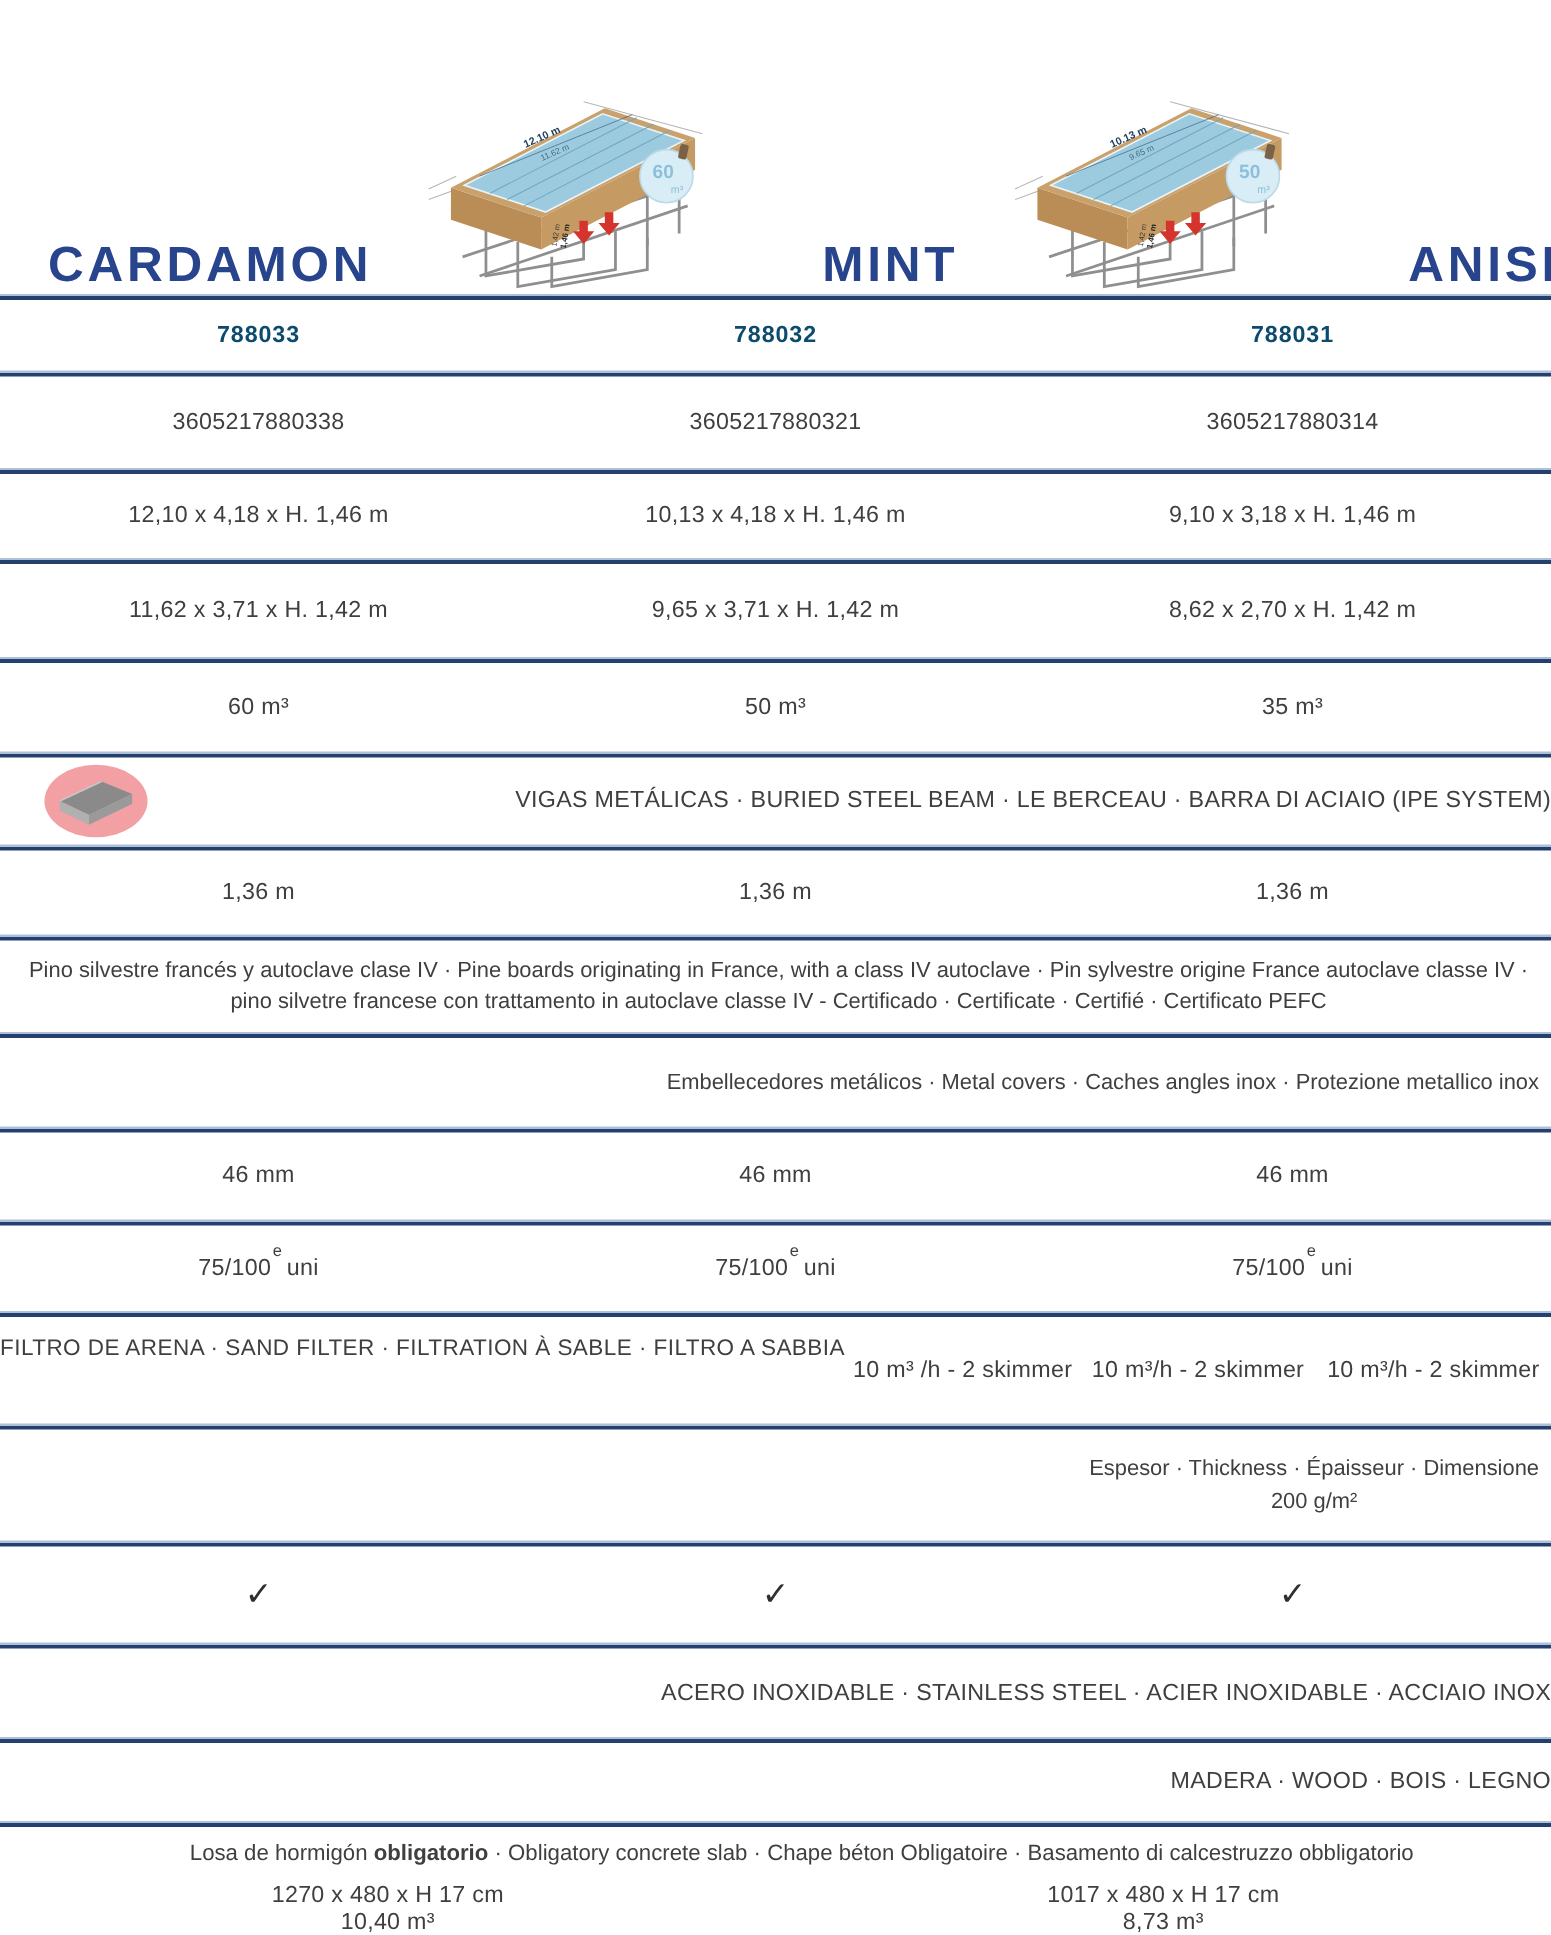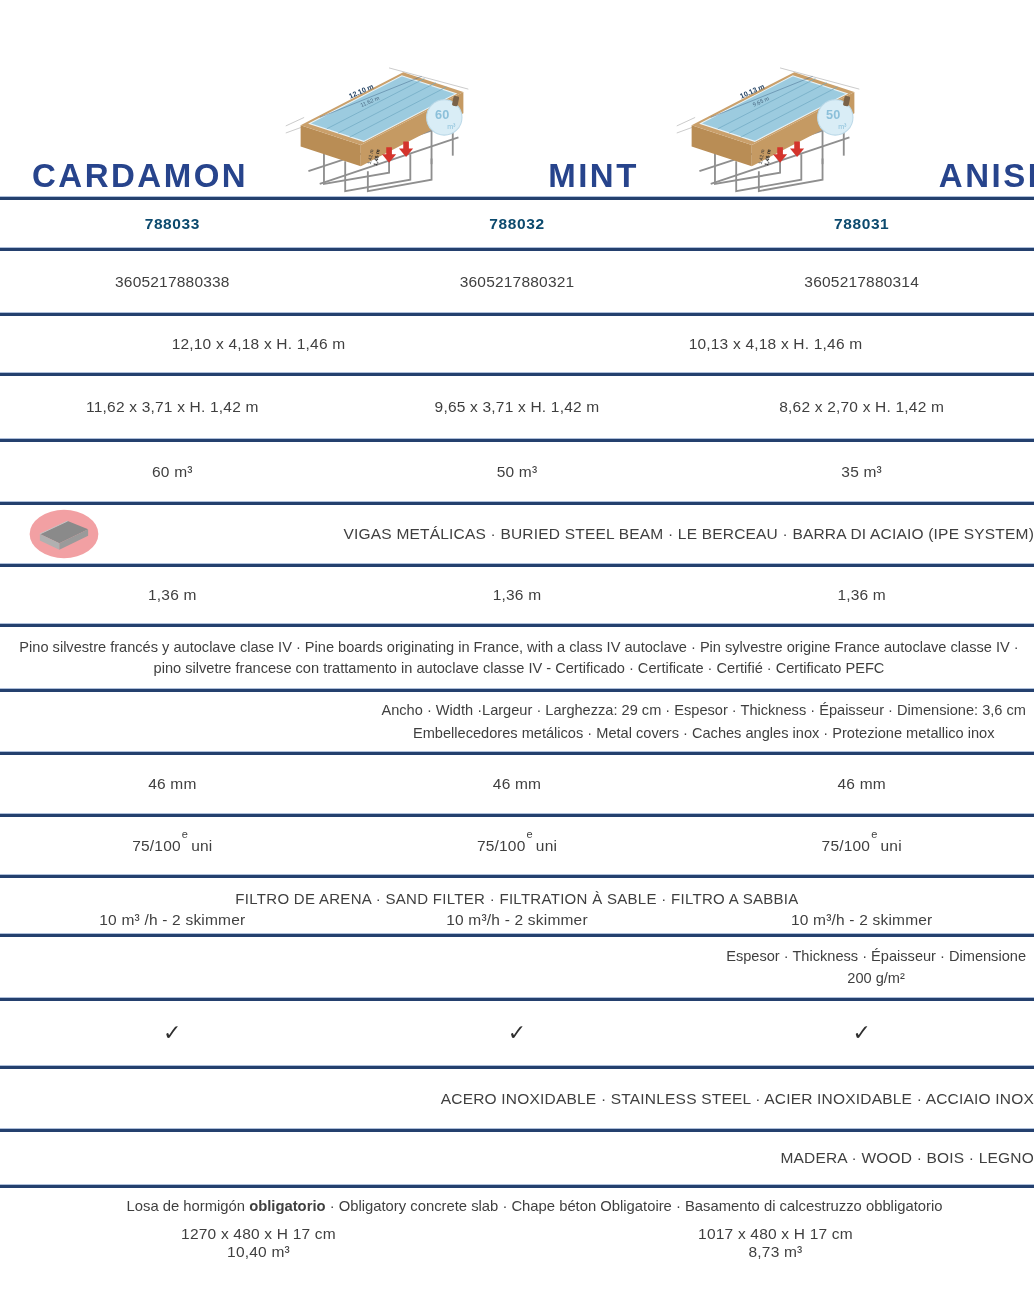--- a/index.html
+++ b/index.html
@@ -177,20 +177,21 @@
   <div class="cols3 txt" style="height:61px">
     <div class="cell">3605217880338</div>
     <div class="cell">3605217880321</div>
     <div class="cell">3605217880314</div>
   </div>
   <div class="sep"></div>
 
   <div class="cols3 txt" style="height:56px">
     <div class="cell">12,10 x 4,18 x H. 1,46 m</div>
     <div class="cell">10,13 x 4,18 x H. 1,46 m</div>
+    <div class="cell">9,10 x 3,18 x H. 1,46 m</div>
   </div>
   <div class="sep"></div>
 
   <div class="cols3 txt" style="height:62px">
     <div class="cell">11,62 x 3,71 x H. 1,42 m</div>
     <div class="cell">9,65 x 3,71 x H. 1,42 m</div>
     <div class="cell">8,62 x 2,70 x H. 1,42 m</div>
   </div>
   <div class="sep"></div>
 
@@ -220,21 +221,20 @@
   </div>
   <div class="sep"></div>
 
   <div class="row para" style="height:61px">
     <div style="max-width:1014px;">Pino silvestre francés y autoclave clase IV · Pine boards originating in France, with a class IV autoclave · Pin sylvestre origine France autoclave classe IV  · pino silvetre francese con trattamento in autoclave classe IV   -   Certificado · Certificate · Certifié · Certificato PEFC</div>
   </div>
   <div class="sep"></div>
 
   <div class="row para" style="height:59px">
     <div class="stack2">
-      <div>Ancho · Width ·Largeur · Larghezza: 29 cm · Espesor · Thickness · Épaisseur · Dimensione: 3,6 cm</div>
       <div class="l2">Embellecedores metálicos · Metal covers · Caches angles inox · Protezione metallico inox</div>
     </div>
   </div>
   <div class="sep"></div>
 
   <div class="cols3 txt" style="height:58px">
     <div class="cell">46 mm</div>
     <div class="cell">46 mm</div>
     <div class="cell">46 mm</div>
   </div>
@@ -246,31 +246,31 @@
       </div>
     <div class="cell">
         <span><span>75/100</span><sup class="lin">e</sup><span>uni</span></span>
       </div>
     <div class="cell">
         <span><span>75/100</span><sup class="lin">e</sup><span>uni</span></span>
       </div>
   </div>
   <div class="sep"></div>
 
-  <div style="height:55px;display:flex;flex-direction:column;">
+  <div style="height:71px;display:flex;flex-direction:row;">
     <div class="filter-head" style="text-align:center;">FILTRO DE ARENA · SAND FILTER · FILTRATION À SABLE · FILTRO A SABBIA</div>
     <div class="cols3 txt" style="flex:1;">
       <div class="cell">10 m³ /h - 2 skimmer</div>
       <div class="cell">10 m³/h - 2 skimmer</div>
       <div class="cell">10 m³/h - 2 skimmer</div>
     </div>
   </div>
   <div class="sep"></div>
 
-  <div class="row para" style="height:60px">
+  <div class="row para" style="height:74px">
     <div class="stack2">
       <div>Espesor · Thickness · Épaisseur · Dimensione</div>
       <div class="l2">200 g/m²</div>
     </div>
   </div>
   <div class="sep"></div>
 
   <div class="cols3" style="height:64px">
     <div class="cell check">✓</div>
     <div class="cell check">✓</div>

